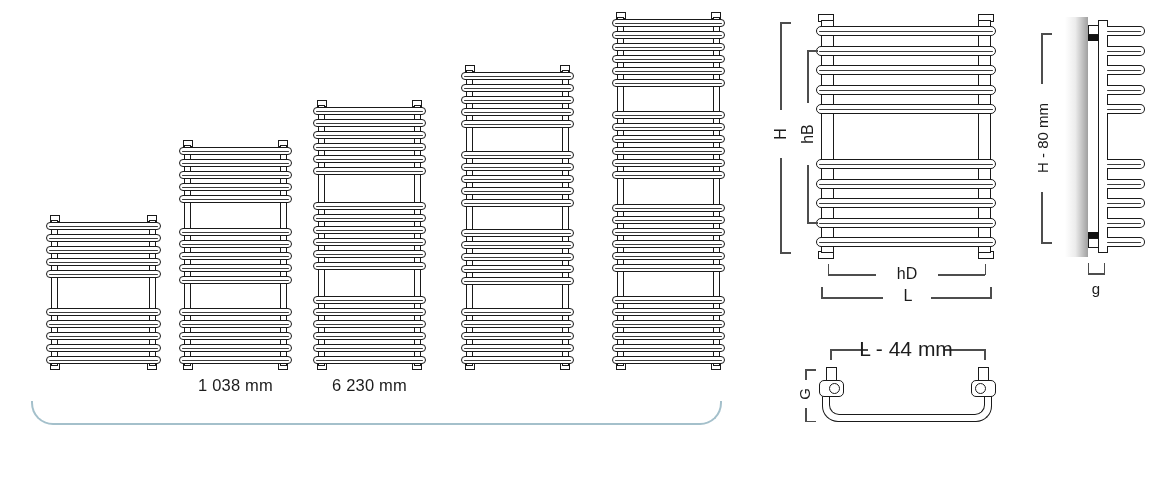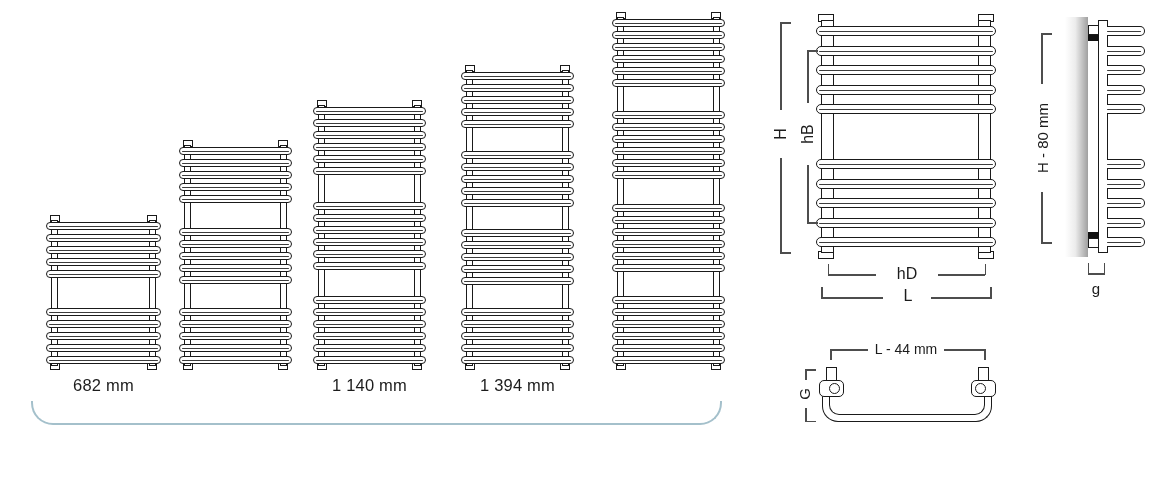--- a/index.html
+++ b/index.html
@@ -38,21 +38,20 @@
       <div class="abs bar" style="left: -4px; top: 14px; width: 115px; height: 8px;"></div>
       <div class="abs bar" style="left: -4px; top: 26px; width: 115px; height: 8px;"></div>
       <div class="abs bar" style="left: -4px; top: 38px; width: 115px; height: 8px;"></div>
       <div class="abs bar" style="left: -4px; top: 50px; width: 115px; height: 8px;"></div>
       <div class="abs bar" style="left: -4px; top: 88px; width: 115px; height: 8px;"></div>
       <div class="abs bar" style="left: -4px; top: 100px; width: 115px; height: 8px;"></div>
       <div class="abs bar" style="left: -4px; top: 112px; width: 115px; height: 8px;"></div>
       <div class="abs bar" style="left: -4px; top: 124px; width: 115px; height: 8px;"></div>
       <div class="abs bar" style="left: -4px; top: 136px; width: 115px; height: 8px;"></div>
     </div>
-    <div class="abs radlabel" style="left: 25px; top: 376px; width: 157px;">682 mm</div>
     <div class="abs" style="left: 183px; top: 145px; width: 105px; height: 221px;">
       <div class="abs outline" style="left: 0px; top: -5px; width: 10px; height: 7px;"></div>
       <div class="abs outline" style="left: 95px; top: -5px; width: 10px; height: 7px;"></div>
       <div class="abs outline" style="left: 0px; top: 218px; width: 10px; height: 7px;"></div>
       <div class="abs outline" style="left: 95px; top: 218px; width: 10px; height: 7px;"></div>
       <div class="abs outline" style="left: 1px; top: 0px; width: 7px; height: 221px;"></div>
       <div class="abs outline" style="left: 97px; top: 0px; width: 7px; height: 221px;"></div>
       <div class="abs bar" style="left: -4px; top: 2px; width: 113px; height: 8px;"></div>
       <div class="abs bar" style="left: -4px; top: 14px; width: 113px; height: 8px;"></div>
       <div class="abs bar" style="left: -4px; top: 26px; width: 113px; height: 8px;"></div>
@@ -62,20 +61,21 @@
       <div class="abs bar" style="left: -4px; top: 94.5px; width: 113px; height: 8px;"></div>
       <div class="abs bar" style="left: -4px; top: 106.5px; width: 113px; height: 8px;"></div>
       <div class="abs bar" style="left: -4px; top: 118.5px; width: 113px; height: 8px;"></div>
       <div class="abs bar" style="left: -4px; top: 130.5px; width: 113px; height: 8px;"></div>
       <div class="abs bar" style="left: -4px; top: 163px; width: 113px; height: 8px;"></div>
       <div class="abs bar" style="left: -4px; top: 175px; width: 113px; height: 8px;"></div>
       <div class="abs bar" style="left: -4px; top: 187px; width: 113px; height: 8px;"></div>
       <div class="abs bar" style="left: -4px; top: 199px; width: 113px; height: 8px;"></div>
       <div class="abs bar" style="left: -4px; top: 211px; width: 113px; height: 8px;"></div>
     </div>
+    <div class="abs radlabel" style="left: 158px; top: 376px; width: 155px;">1 038 mm</div>
     <div class="abs" style="left: 317px; top: 105px; width: 105px; height: 261px;">
       <div class="abs outline" style="left: 0px; top: -5px; width: 10px; height: 7px;"></div>
       <div class="abs outline" style="left: 95px; top: -5px; width: 10px; height: 7px;"></div>
       <div class="abs outline" style="left: 0px; top: 258px; width: 10px; height: 7px;"></div>
       <div class="abs outline" style="left: 95px; top: 258px; width: 10px; height: 7px;"></div>
       <div class="abs outline" style="left: 1px; top: 0px; width: 7px; height: 261px;"></div>
       <div class="abs outline" style="left: 97px; top: 0px; width: 7px; height: 261px;"></div>
       <div class="abs bar" style="left: -4px; top: 2px; width: 113px; height: 8px;"></div>
       <div class="abs bar" style="left: -4px; top: 14px; width: 113px; height: 8px;"></div>
       <div class="abs bar" style="left: -4px; top: 26px; width: 113px; height: 8px;"></div>
@@ -88,21 +88,21 @@
       <div class="abs bar" style="left: -4px; top: 132.5px; width: 113px; height: 8px;"></div>
       <div class="abs bar" style="left: -4px; top: 144.5px; width: 113px; height: 8px;"></div>
       <div class="abs bar" style="left: -4px; top: 156.5px; width: 113px; height: 8px;"></div>
       <div class="abs bar" style="left: -4px; top: 191px; width: 113px; height: 8px;"></div>
       <div class="abs bar" style="left: -4px; top: 203px; width: 113px; height: 8px;"></div>
       <div class="abs bar" style="left: -4px; top: 215px; width: 113px; height: 8px;"></div>
       <div class="abs bar" style="left: -4px; top: 227px; width: 113px; height: 8px;"></div>
       <div class="abs bar" style="left: -4px; top: 239px; width: 113px; height: 8px;"></div>
       <div class="abs bar" style="left: -4px; top: 251px; width: 113px; height: 8px;"></div>
     </div>
-    <div class="abs radlabel" style="left: 292px; top: 376px; width: 155px;">1 140 mm</div>
+    <div class="abs radlabel" style="left: 292px; top: 376px; width: 155px;">6 230 mm</div>
     <div class="abs" style="left: 465px; top: 70px; width: 105px; height: 296px;">
       <div class="abs outline" style="left: 0px; top: -5px; width: 10px; height: 7px;"></div>
       <div class="abs outline" style="left: 95px; top: -5px; width: 10px; height: 7px;"></div>
       <div class="abs outline" style="left: 0px; top: 293px; width: 10px; height: 7px;"></div>
       <div class="abs outline" style="left: 95px; top: 293px; width: 10px; height: 7px;"></div>
       <div class="abs outline" style="left: 1px; top: 0px; width: 7px; height: 296px;"></div>
       <div class="abs outline" style="left: 97px; top: 0px; width: 7px; height: 296px;"></div>
       <div class="abs bar" style="left: -4px; top: 2px; width: 113px; height: 8px;"></div>
       <div class="abs bar" style="left: -4px; top: 14px; width: 113px; height: 8px;"></div>
       <div class="abs bar" style="left: -4px; top: 26px; width: 113px; height: 8px;"></div>
@@ -117,21 +117,20 @@
       <div class="abs bar" style="left: -4px; top: 171.333px; width: 113px; height: 8px;"></div>
       <div class="abs bar" style="left: -4px; top: 183.333px; width: 113px; height: 8px;"></div>
       <div class="abs bar" style="left: -4px; top: 195.333px; width: 113px; height: 8px;"></div>
       <div class="abs bar" style="left: -4px; top: 207.333px; width: 113px; height: 8px;"></div>
       <div class="abs bar" style="left: -4px; top: 238px; width: 113px; height: 8px;"></div>
       <div class="abs bar" style="left: -4px; top: 250px; width: 113px; height: 8px;"></div>
       <div class="abs bar" style="left: -4px; top: 262px; width: 113px; height: 8px;"></div>
       <div class="abs bar" style="left: -4px; top: 274px; width: 113px; height: 8px;"></div>
       <div class="abs bar" style="left: -4px; top: 286px; width: 113px; height: 8px;"></div>
     </div>
-    <div class="abs radlabel" style="left: 440px; top: 376px; width: 155px;">1 394 mm</div>
     <div class="abs" style="left: 616px; top: 17px; width: 105px; height: 349px;">
       <div class="abs outline" style="left: 0px; top: -5px; width: 10px; height: 7px;"></div>
       <div class="abs outline" style="left: 95px; top: -5px; width: 10px; height: 7px;"></div>
       <div class="abs outline" style="left: 0px; top: 346px; width: 10px; height: 7px;"></div>
       <div class="abs outline" style="left: 95px; top: 346px; width: 10px; height: 7px;"></div>
       <div class="abs outline" style="left: 1px; top: 0px; width: 7px; height: 349px;"></div>
       <div class="abs outline" style="left: 97px; top: 0px; width: 7px; height: 349px;"></div>
       <div class="abs bar" style="left: -4px; top: 2px; width: 113px; height: 8px;"></div>
       <div class="abs bar" style="left: -4px; top: 14px; width: 113px; height: 8px;"></div>
       <div class="abs bar" style="left: -4px; top: 26px; width: 113px; height: 8px;"></div>
@@ -225,19 +224,19 @@
     <div class="abs outline" style="left: 826px; top: 367px; width: 11px; height: 14px;"></div>
     <div class="abs outline" style="left: 978px; top: 367px; width: 11px; height: 14px;"></div>
     <div class="abs outline" style="left: 819px; top: 380px; width: 25px; height: 17px; border-radius: 5px;"></div>
     <div class="abs outline" style="left: 971px; top: 380px; width: 25px; height: 17px; border-radius: 5px;"></div>
     <div class="abs outline" style="left: 829px; top: 383px; width: 11px; height: 11px; border-radius: 50%;"></div>
     <div class="abs outline" style="left: 975px; top: 383px; width: 11px; height: 11px; border-radius: 50%;"></div>
     <div class="abs dline" style="left: 830px; top: 349px; width: 38px; height: 1.5px;"></div>
     <div class="abs dline" style="left: 944px; top: 349px; width: 40px; height: 1.5px;"></div>
     <div class="abs dline" style="left: 830px; top: 349px; width: 1.5px; height: 11px;"></div>
     <div class="abs dline" style="left: 984px; top: 349px; width: 1.5px; height: 11px;"></div>
-    <div class="abs dimlabel" style="left: 906px; top: 349px; font-size: 14px;">L - 44 mm</div>
+    <div class="abs dimlabel" style="left: 906px; top: 349px; font-size: 21px;">L - 44 mm</div>
     <div class="abs dline" style="left: 805px; top: 369px; width: 1.5px; height: 11px;"></div>
     <div class="abs dline" style="left: 805px; top: 408px; width: 1.5px; height: 13px;"></div>
     <div class="abs dline" style="left: 805px; top: 369px; width: 11px; height: 1.5px;"></div>
     <div class="abs dline" style="left: 805px; top: 420.5px; width: 11px; height: 1.5px;"></div>
     <div class="abs dimlabel rot" style="left: 804px; top: 394px; font-size: 15px;">G</div>
   </div>
 
 </body></html>

